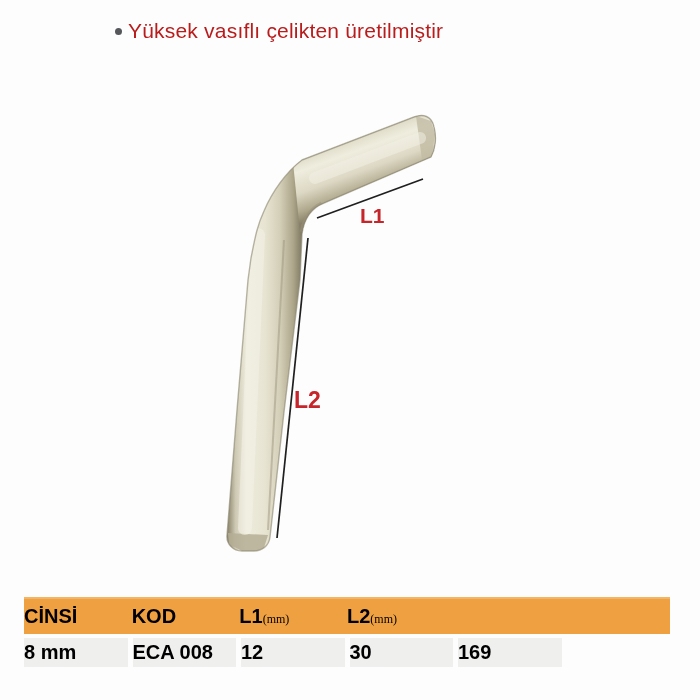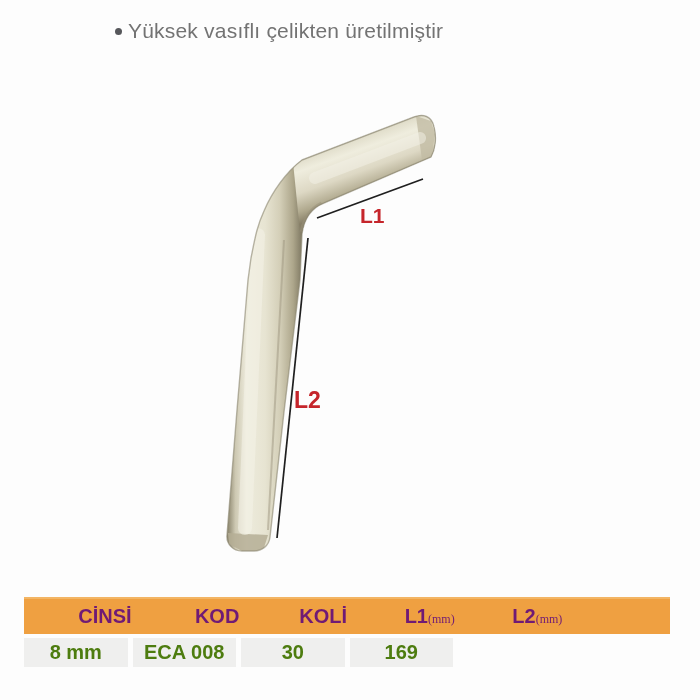--- a/index.html
+++ b/index.html
@@ -5,47 +5,46 @@
   html,body{margin:0;padding:0;}
   body{
     width:700px;height:700px;position:relative;overflow:hidden;
     background:#fdfdfd;
     font-family:"Liberation Sans", sans-serif;
   }
   
   .bullets{position:absolute;left:115px;top:18px;}
   .bullet-line{display:flex;align-items:center;height:26px;}
   .dot{width:7px;height:7px;border-radius:50%;background:#56575b;flex:0 0 auto;margin-right:6px;}
-  .btext{color:#737373;font-size:21px;letter-spacing:0.2px;white-space:nowrap;}
+  .btext{color:#b91c1c;font-size:21px;letter-spacing:0.2px;white-space:nowrap;}
   
   .keyfig{position:absolute;left:0;top:0;width:700px;height:700px;}
   .dimline{stroke:#1f1f1f;stroke-width:1.7px;}
   .dimlabel{font-family:"Liberation Sans", sans-serif;font-weight:bold;fill:#c5252b;}
   .l1size{font-size:21px;}
   .l2size{font-size:23px;}
   
   .spec-table{position:absolute;left:24px;top:597px;width:646px;}
   .thead{
     display:grid;grid-template-columns:repeat(6,1fr);
     background:#efa041;height:35px;align-items:center;
     border-top:2px solid #f3b564;
   }
   .th{
-    text-align:right;color:#701a75;font-weight:bold;font-size:20px;
+    text-align:left;color:#000000;font-weight:bold;font-size:20px;
     white-space:nowrap;
-    margin-left:14px;
   }
   .hu{font-family:"Liberation Serif", serif;font-weight:normal;font-size:12px;}
   .trow{
     display:grid;grid-template-columns:repeat(6,1fr);
     column-gap:5px;margin-top:4px;height:29px;
   }
   .td{
-    background:#efefee;color:#4d7c0f;font-weight:bold;font-size:20px;
-    text-align:center;line-height:29px;white-space:nowrap;
+    background:#efefee;color:#000000;font-weight:bold;font-size:20px;
+    text-align:left;line-height:29px;white-space:nowrap;
   }
 </style>
 </head>
 <body>
 
 <div class="page">
 
   <div class="bullets">
     <div class="bullet-line">
       <span class="dot"></span>
@@ -140,25 +139,25 @@
       <line class="dimline" x1="308" y1="238" x2="277" y2="538"></line>
       <text class="dimlabel l1size" x="360" y="223">L1</text>
       <text class="dimlabel l2size" x="294" y="408">L2</text>
     </g>
   </svg>
 
   <div class="spec-table">
     <div class="thead">
       <div class="th"><span class="hm">CİNSİ</span><span class="hu"></span></div>
       <div class="th"><span class="hm">KOD</span><span class="hu"></span></div>
-      <div class="th"><span class="hm">KOLİ</span><span class="hu"></span></div>
       <div class="th"><span class="hm">L1</span><span class="hu">(mm)</span></div>
       <div class="th"><span class="hm">L2</span><span class="hu">(mm)</span></div>
     </div>
     <div class="trow">
       <div class="td">8 mm</div>
       <div class="td">ECA 008</div>
+      <div class="td">12</div>
       <div class="td">30</div>
       <div class="td">169</div>
     </div>
   </div>
 
 </div>
 
 </body></html>

